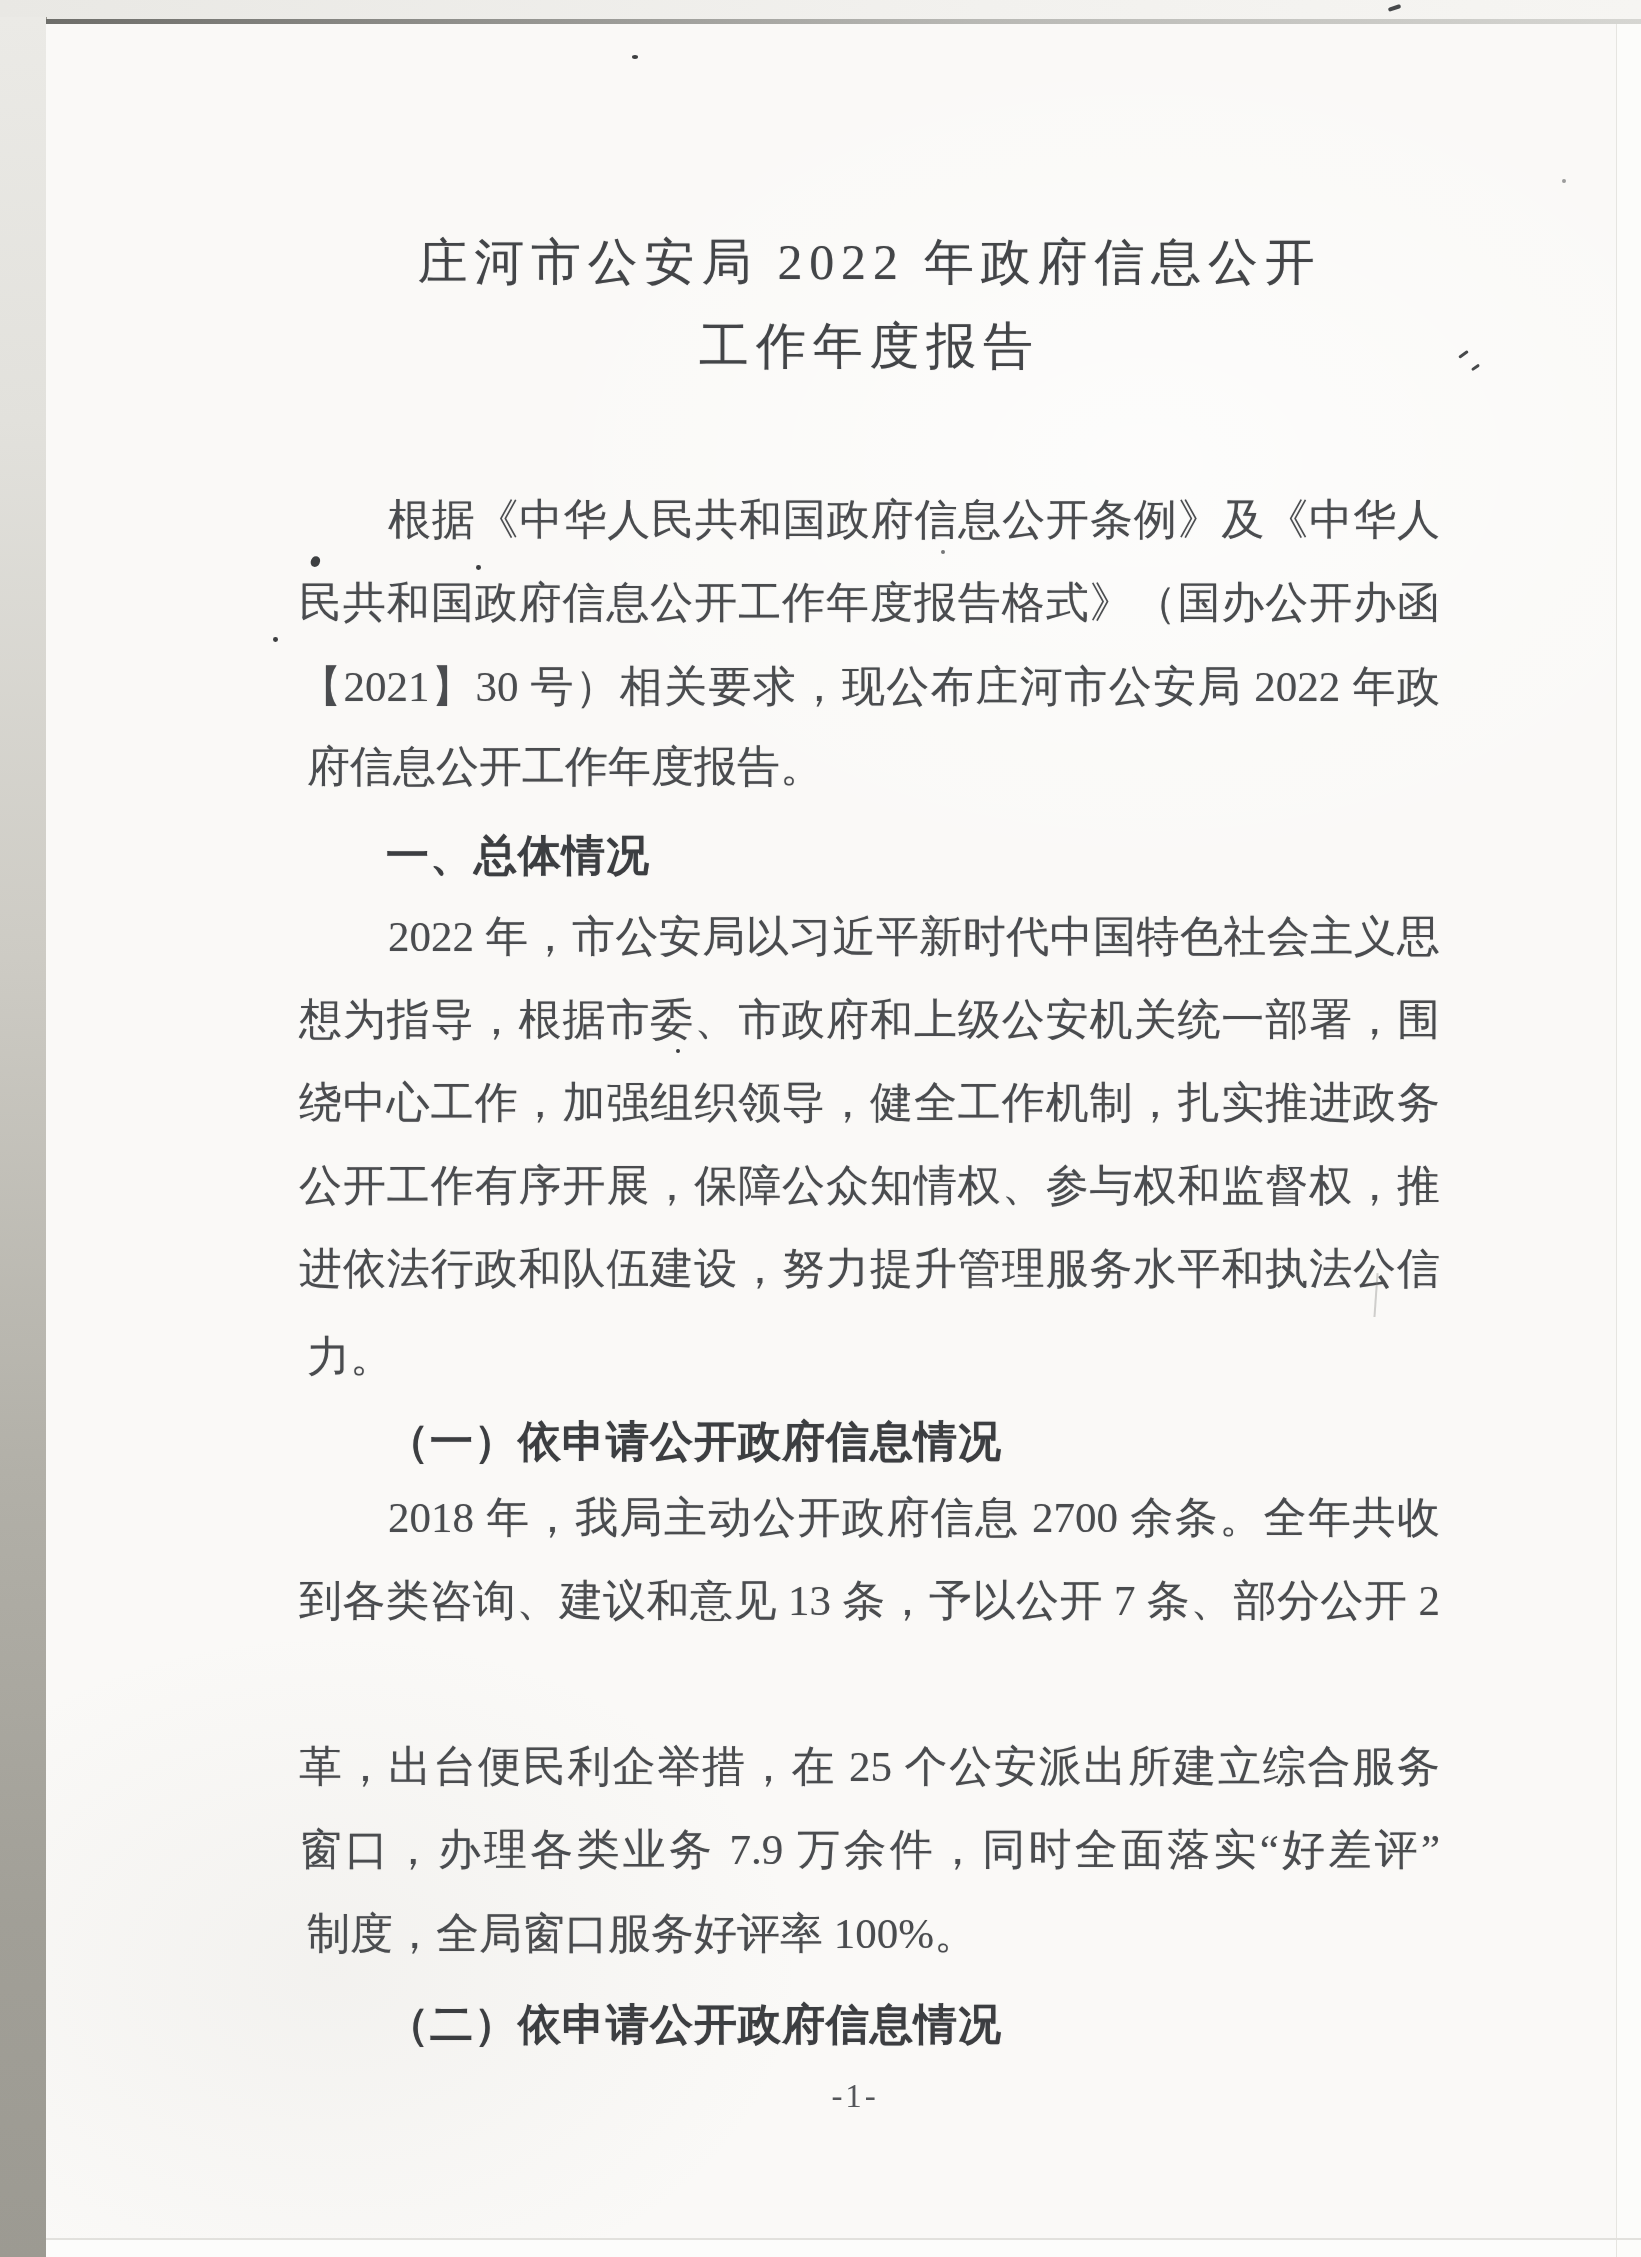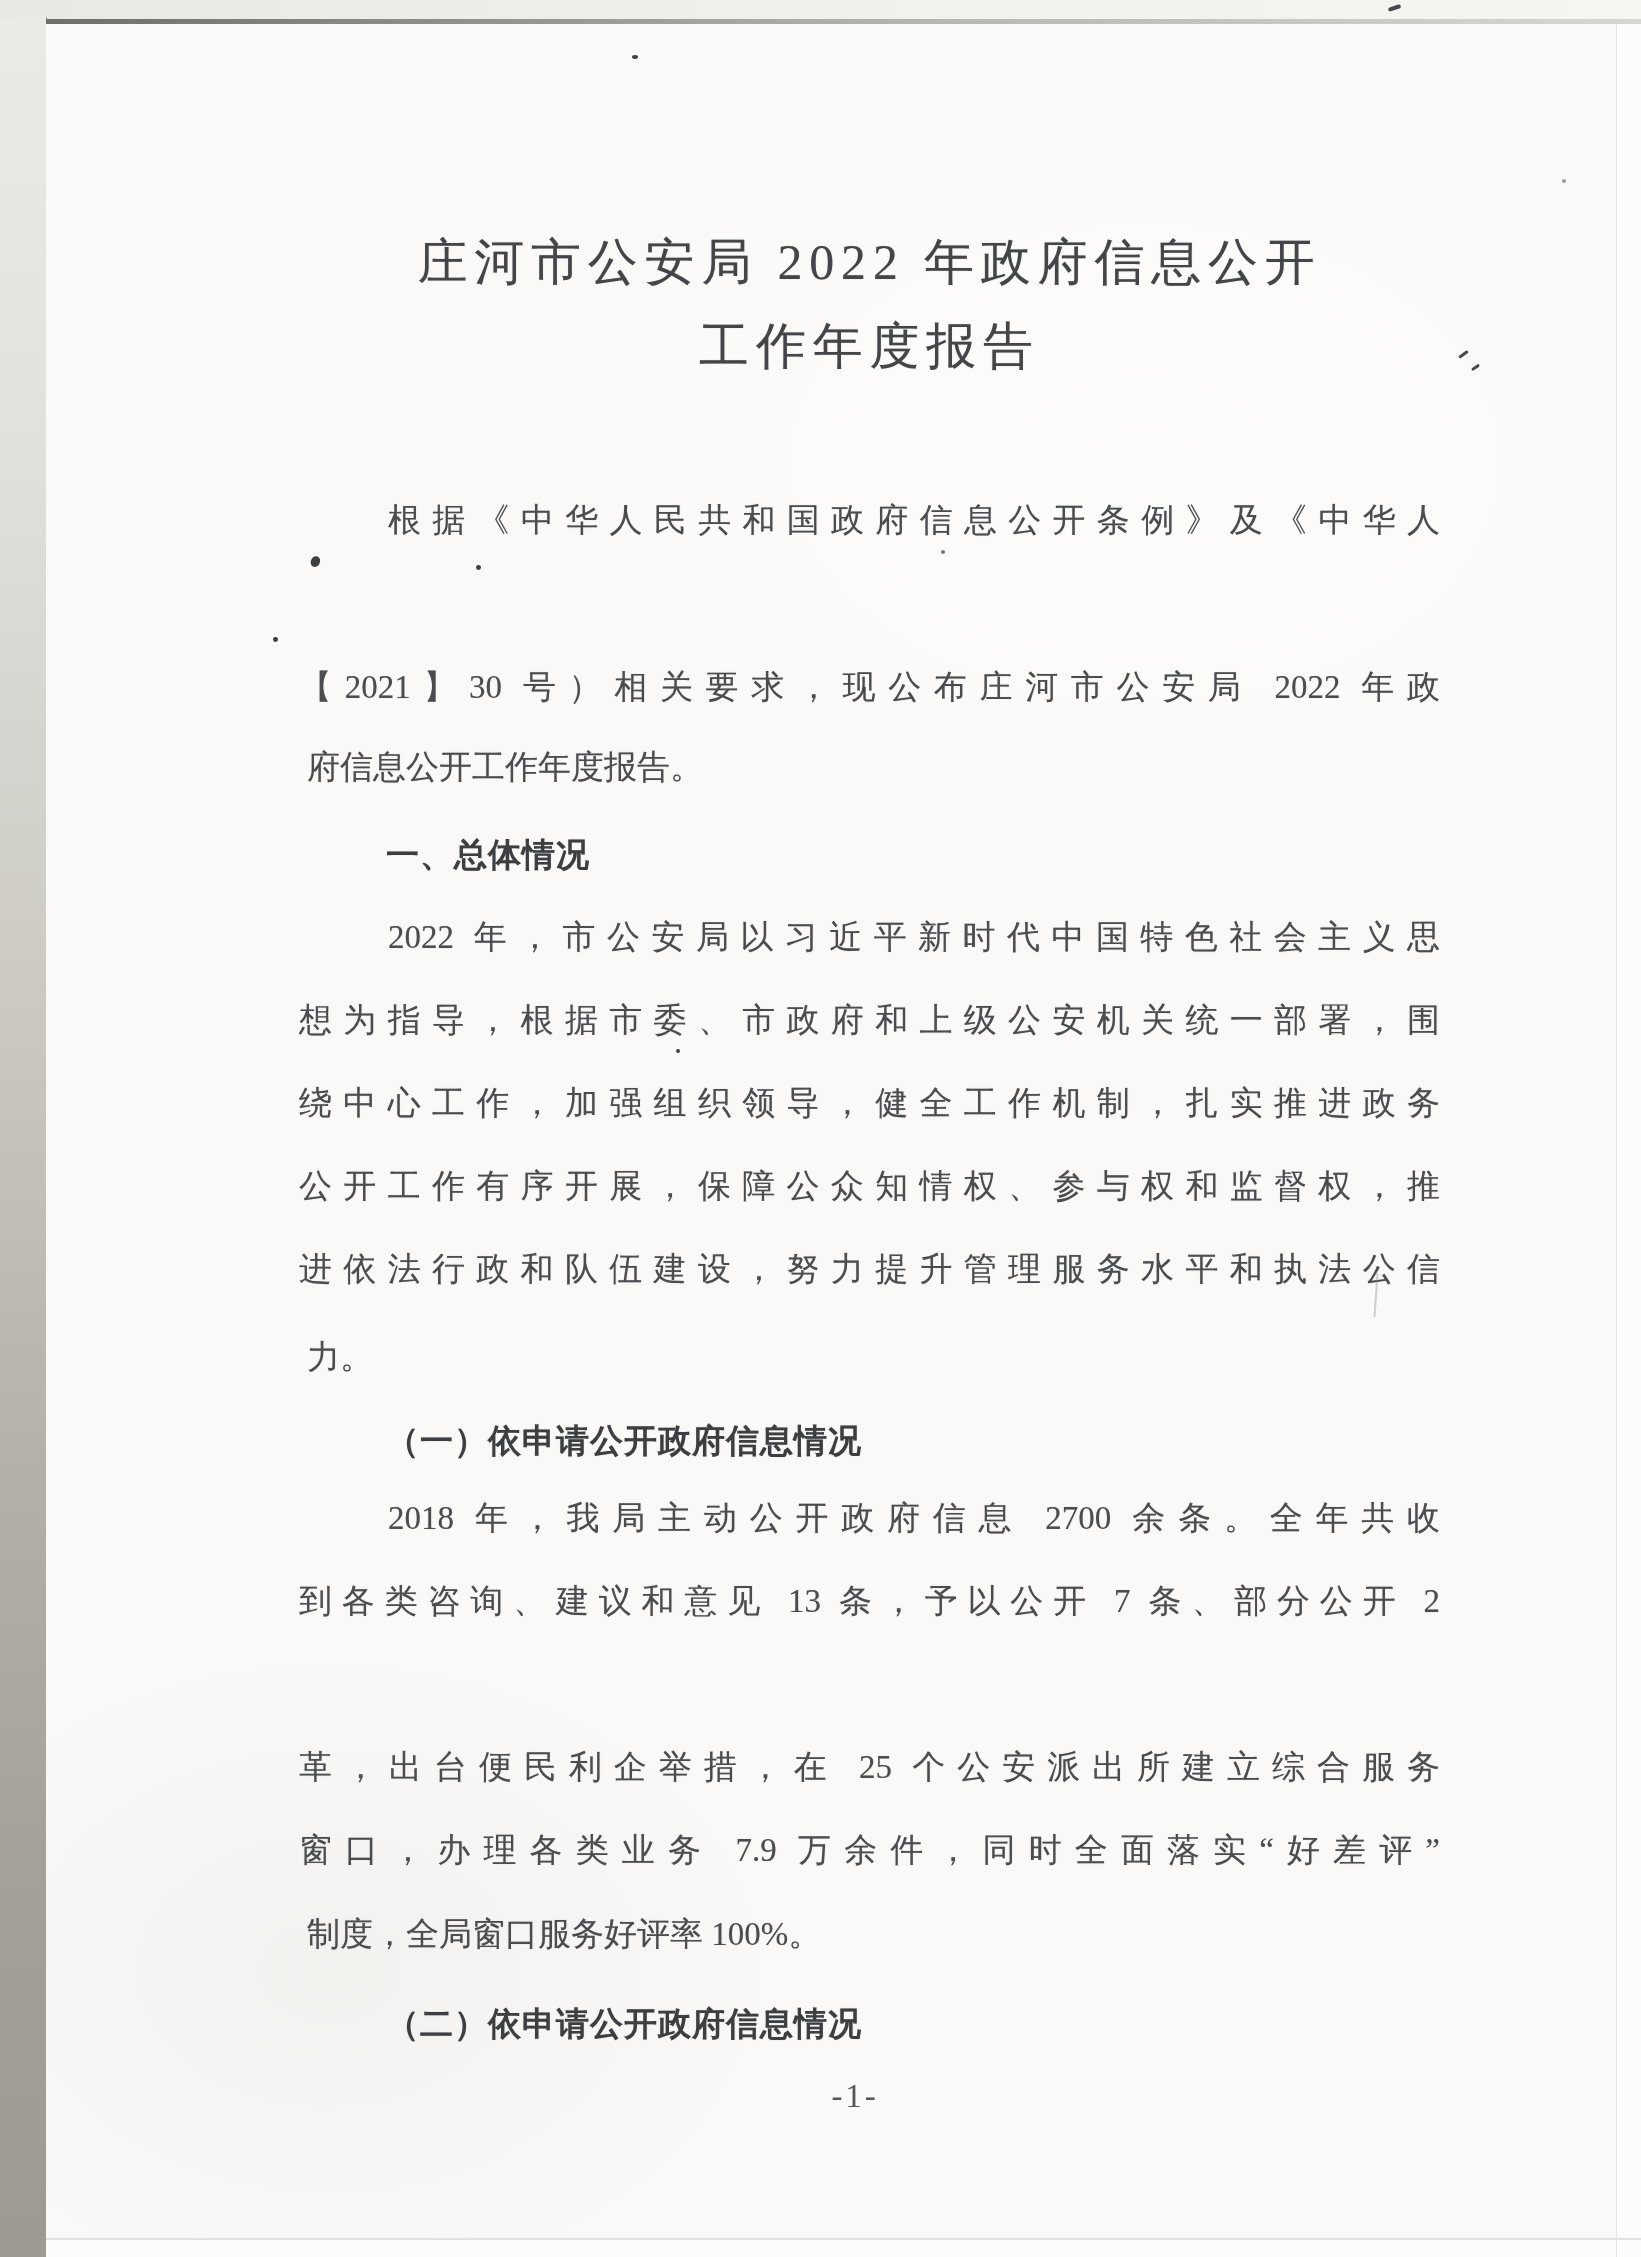--- a/index.html
+++ b/index.html
@@ -44,21 +44,21 @@
   }
   .paper-bottom-edge {
     position: absolute; left: 46px; top: 2238px; width: 1595px; height: 1.9px;
     background: #e2e1dd;
   }
 
   
   .tline {
     position: absolute;
     color: #4a4c4f;
-    font-size: 33px;
+    font-size: 43px;
     line-height: 58px;
     white-space: nowrap;
     text-shadow: 0 0 1px rgba(74,76,79,0.35);
   }
   .just {
     left: 299px; width: 1141px;
     white-space: normal;
     text-align: justify;
     text-align-last: justify;
   }
@@ -109,20 +109,21 @@
   <div class="outside-right"></div>
 
   <div class="paper"></div>
   <div class="paper-top-edge"></div>
   <div class="paper-bottom-edge"></div>
 
   <div class="title-line" style="top:228px">庄河市公安局 2022 年政府信息公开</div>
   <div class="title-line" style="top:312px">工作年度报告</div>
 
   <div class="tline just indent" style="top:491px">根据《中华人民共和国政府信息公开条例》及《中华人</div>
+  <div class="tline just" style="top:574px">民共和国政府信息公开工作年度报告格式》（国办公开办函</div>
   <div class="tline just" style="top:658px">【2021】30 号）相关要求，现公布庄河市公安局 2022 年政</div>
   <div class="tline plain" style="top:738px">府信息公开工作年度报告。</div>
 
   <div class="tline heading" style="top:826px">一、总体情况</div>
 
   <div class="tline just indent" style="top:908px">2022 年，市公安局以习近平新时代中国特色社会主义思</div>
   <div class="tline just" style="top:991px">想为指导，根据市委、市政府和上级公安机关统一部署，围</div>
   <div class="tline just" style="top:1157px">公开工作有序开展，保障公众知情权、参与权和监督权，推</div>
   <div class="tline just" style="top:1074px">绕中心工作，加强组织领导，健全工作机制，扎实推进政务</div>
   <div class="tline just" style="top:1240px">进依法行政和队伍建设，努力提升管理服务水平和执法公信</div>

